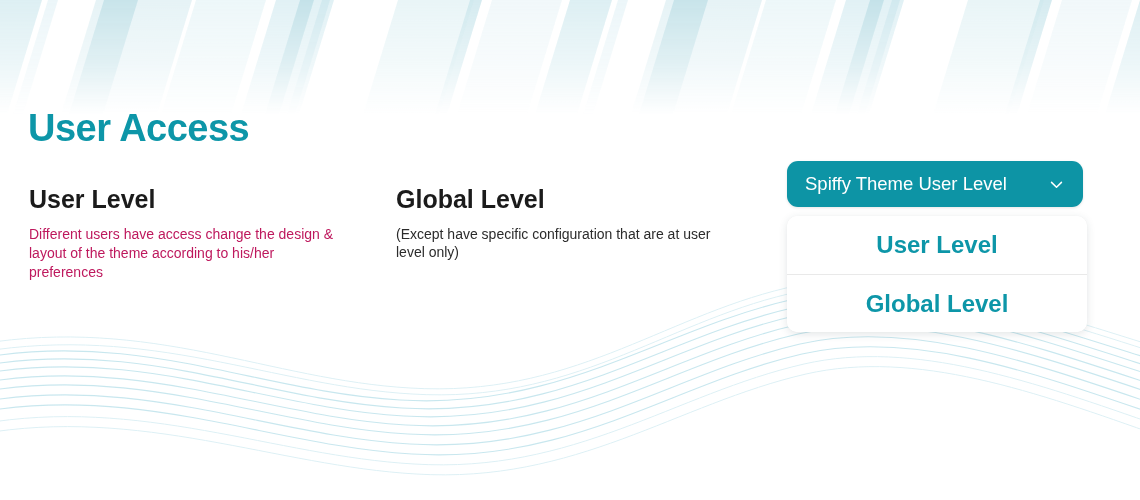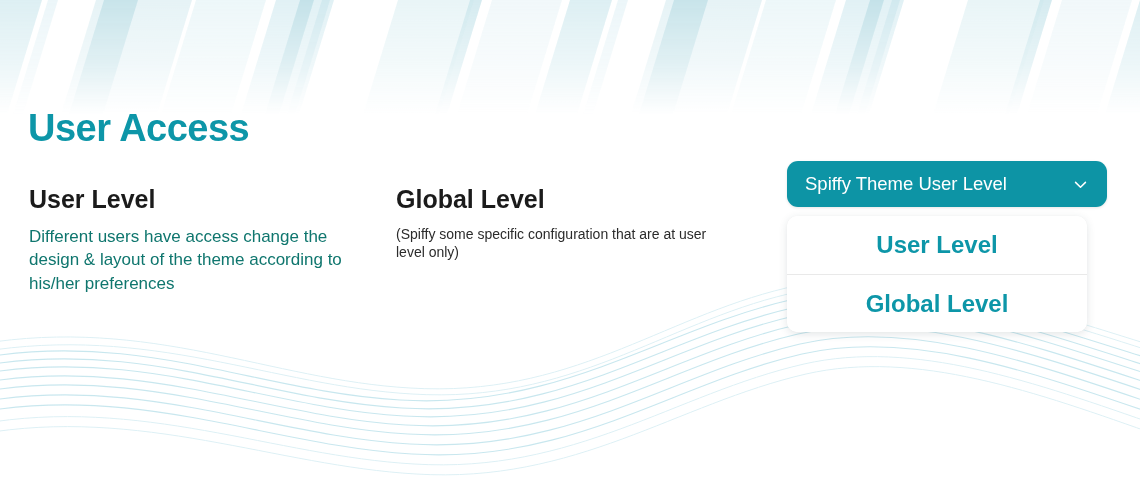--- a/index.html
+++ b/index.html
@@ -50,23 +50,23 @@
   .col-heading {
     font-size:25px;
     font-weight:bold;
     color:#1b1b1b;
     line-height:1.15;
     margin-bottom:11px;
     white-space:nowrap;
   }
 
   .col-body {
-    font-size:17px;
+    font-size:14px;
     font-weight:400;
-    color:#0f766e;
+    color:#be185d;
     line-height:1.38;
     width:320px;
     margin-bottom:7px;
   }
 
   .col-note {
     font-size:14px;
     font-weight:400;
     color:#2b2b2b;
     line-height:1.32;
@@ -75,21 +75,21 @@
 
   
   .dropdown {
     position:absolute;
     left:787px; top:161px;
     width:300px;
   }
 
   .dropdown-button {
     position:relative;
-    width:320px; height:46px;
+    width:296px; height:46px;
     background:#0d94a5;
     border-radius:11px;
     display:flex;
     align-items:center;
     cursor:pointer;
     box-shadow:0 1px 3px rgba(0,0,0,0.10);
   }
 
   .dropdown-button-label {
     position:absolute;
@@ -190,21 +190,21 @@
 
     <div class="page-title">User Access</div>
 
     <div class="column col-1">
       <div class="col-heading">User Level</div>
       <div class="col-body">Different users have access change the design &amp; layout of the theme according to his/her preferences</div>
     </div>
 
     <div class="column col-2">
       <div class="col-heading">Global Level</div>
-      <div class="col-note">(Spiffy some specific configuration that are at user level only)</div>
+      <div class="col-note">(Except have specific configuration that are at user level only)</div>
     </div>
 
     <div class="dropdown">
 
       <div class="dropdown-button">
         <span class="dropdown-button-label">Spiffy Theme User Level</span>
         <span class="chevron-down-icon">
           <svg viewBox="0 0 24 24" xmlns="http://www.w3.org/2000/svg">
             <path d="M5 9 L12 16 L19 9" fill="none" stroke="#ffffff" stroke-width="2.1" stroke-linecap="round" stroke-linejoin="round"></path>
           </svg>

